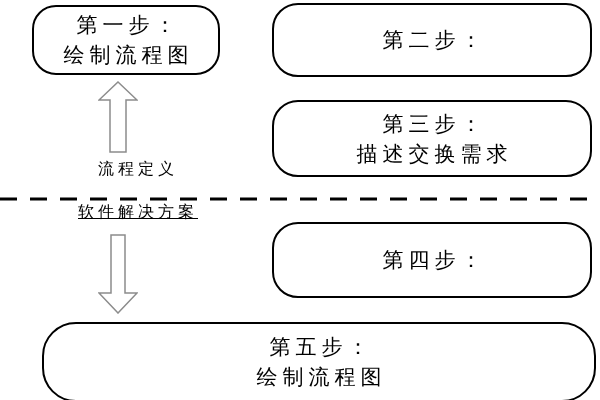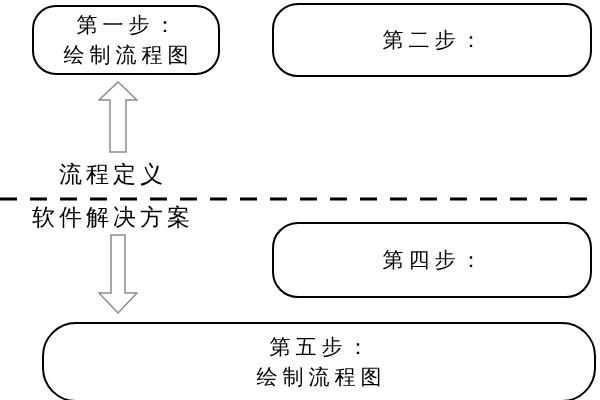--- a/index.html
+++ b/index.html
@@ -34,49 +34,53 @@
     text-indent: 5px;
     white-space: nowrap;
   }
   #box-step1 { left: 32px;  top: 5px;   width: 188px; height: 70px; border-radius: 24px; }
   #box-step2 { left: 272px; top: 3px;   width: 320px; height: 74px; border-radius: 26px; }
   #box-step3 { left: 272px; top: 100px; width: 320px; height: 77px; border-radius: 26px; }
   #box-step4 { left: 272px; top: 222px; width: 320px; height: 76px; border-radius: 26px; gap: 27px; }
   #box-step5 { left: 42px;  top: 322px; width: 554px; height: 80px; border-radius: 34px; }
   .zone-label {
     position: absolute;
-    left: 11px;
+    left: 36px;
     width: 200px;
     text-align: center;
-    font-size: 23px;
+    font-size: 16px;
     letter-spacing: 4px;
     text-indent: 4px;
     white-space: nowrap;
   }
   #zone-label-top    { top: 159px; }
-  #zone-label-bottom { top: 202px; }
+  #zone-label-bottom { top: 202px; text-decoration: underline; }
   .arrow-svg { position: absolute; display: block; }
   #up-arrow   { left: 98px; top: 81px;  }
   #down-arrow { left: 98px; top: 234px; }
   #divider { position: absolute; left: 0; top: 195px; }
 </style>
 </head>
 <body>
 
 <div id="canvas">
 
   <div class="step-box" id="box-step1">
     <div class="line">第一步：</div>
     <div class="line">绘制流程图</div>
   </div>
 
   <div class="step-box" id="box-step2">
     <div class="line">第二步：</div>
   </div>
 
+  <div class="step-box" id="box-step3">
+    <div class="line">第三步：</div>
+    <div class="line">描述交换需求</div>
+  </div>
 
   <div class="step-box" id="box-step4">
     <div class="line">第四步：</div>
   </div>
 
   <div class="step-box" id="box-step5">
     <div class="line">第五步：</div>
     <div class="line">绘制流程图</div>
   </div>
 

